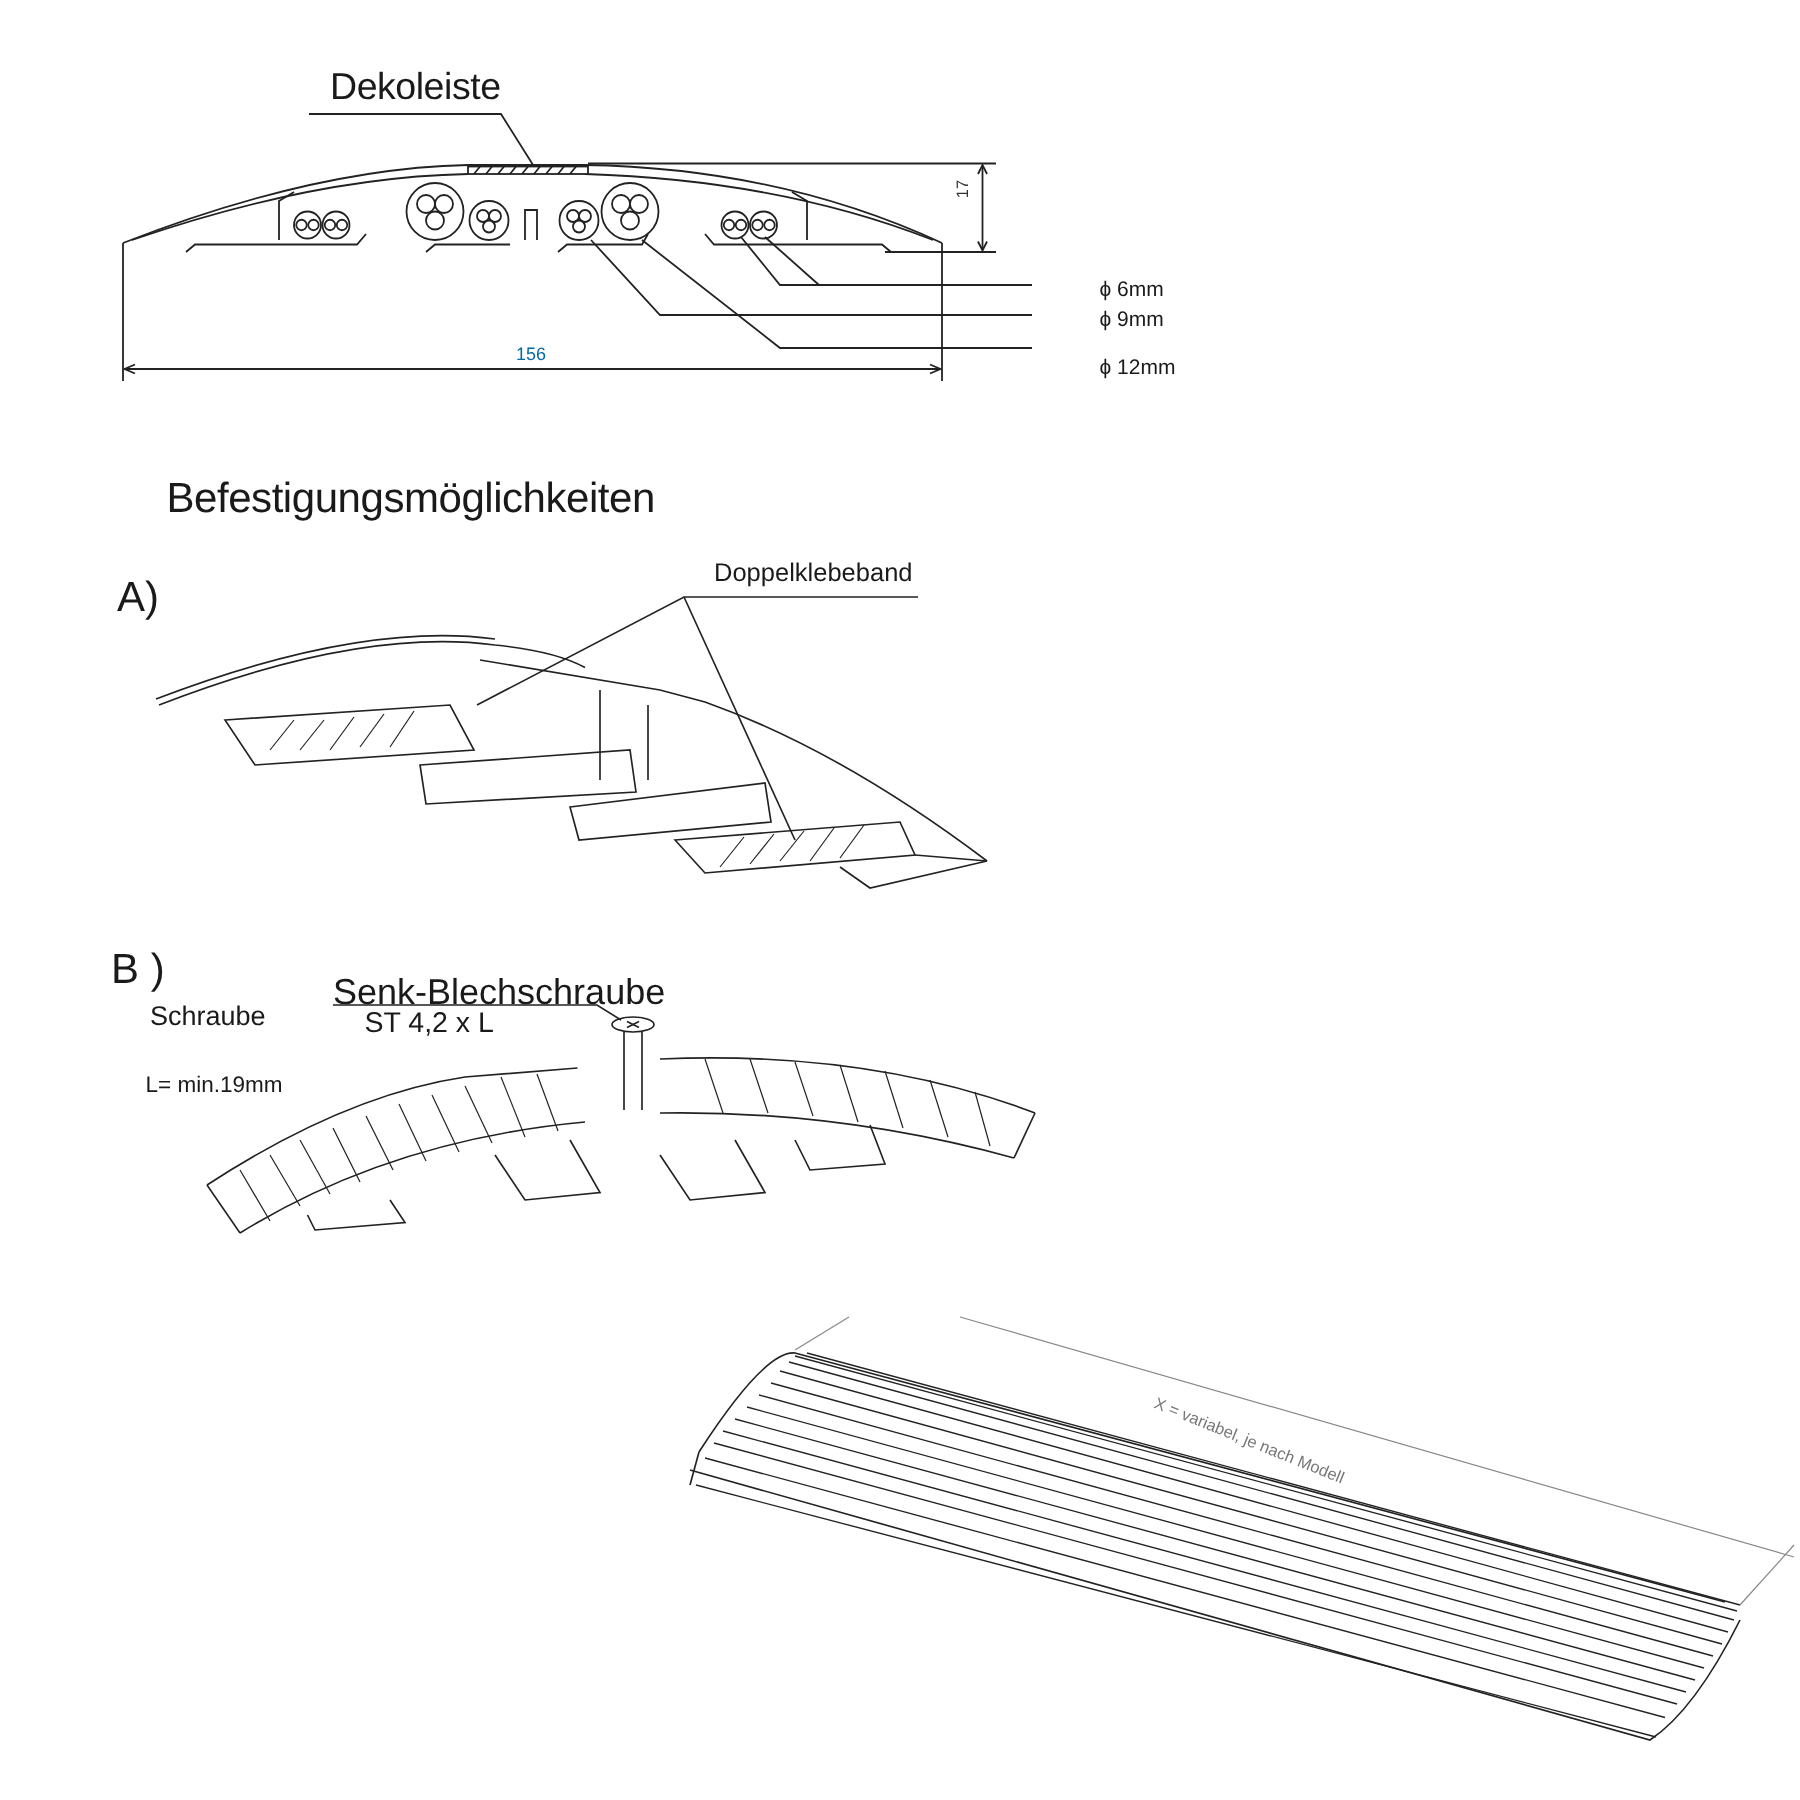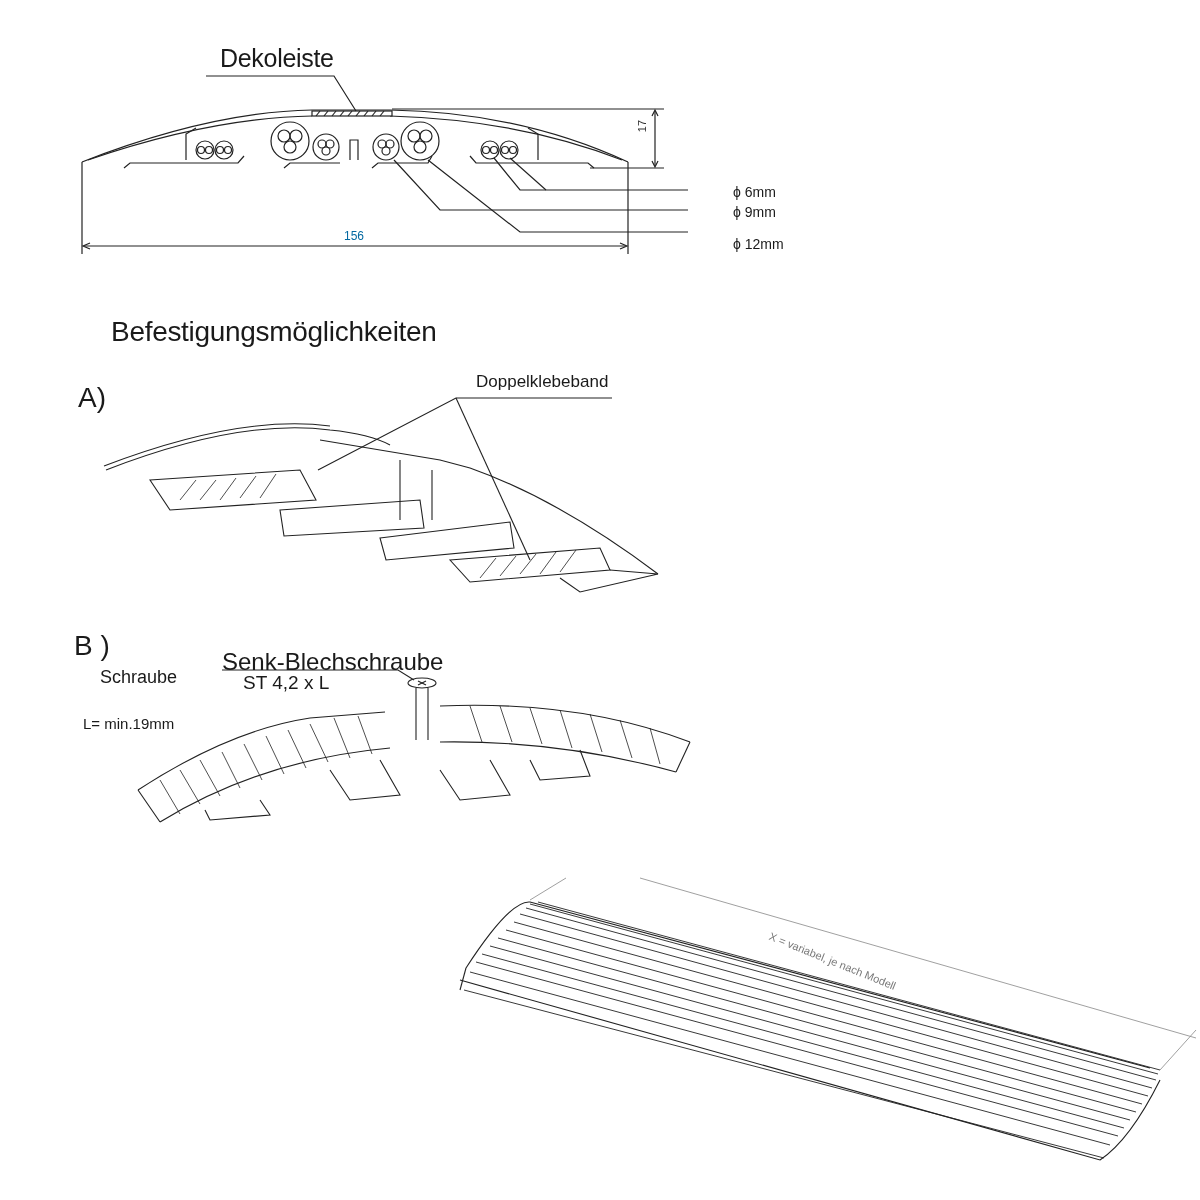--- a/index.html
+++ b/index.html
@@ -14,21 +14,21 @@
     .phi6 { top: 184px; }
     .phi9 { top: 204px; }
     .phi12 { top: 236px; }
     .section-title { left: 84px; top: 316px; font-size: 28px; letter-spacing: -0.3px; margin-left: 27px; }
     .label-a { left: 78px; top: 382px; font-size: 28px; }
     .doppel { left: 460px; top: 372px; font-size: 17px; margin-left: 16px; }
     .label-b { left: 74px; top: 630px; font-size: 28px; }
     .senk { left: 222px; top: 648px; font-size: 24px; }
     .st { left: 222px; top: 672px; font-size: 19px; margin-left: 21px; }
     .schraube { left: 100px; top: 667px; font-size: 18px; }
-    .lmin { left: 83px; top: 715px; font-size: 15px; }
+    .lmin { left: 97px; top: 715px; font-size: 15px; }
     .xvar { left: 772px; top: 930px; font-size: 11px; color: #777; transform: rotate(22deg); transform-origin: left top; }
   </style>
 </head>
 <body>
 
 <svg class="drawing" width="1200" height="1200" viewBox="0 0 1200 1200">
   <g fill="none" stroke="#222" stroke-width="1.2">
 
     <path d="M82 162 Q 210 112 312 110 L 390 110 Q 520 112 628 162"></path>
     <path d="M88 160 Q 210 118 312 116"></path>

